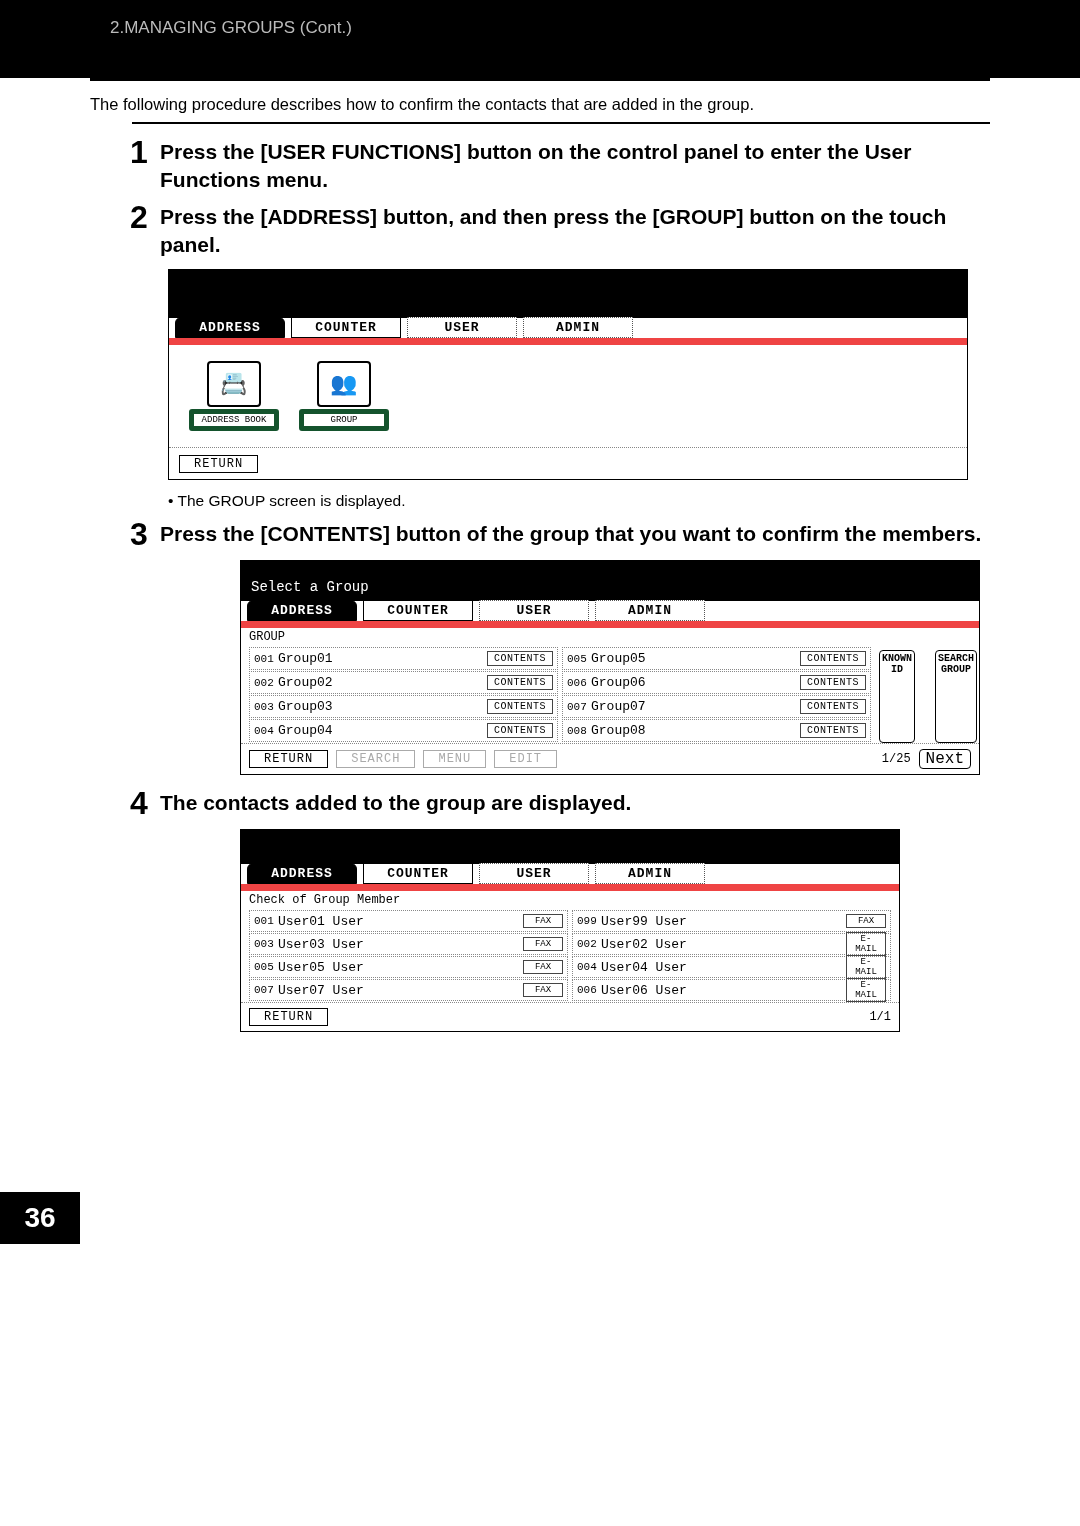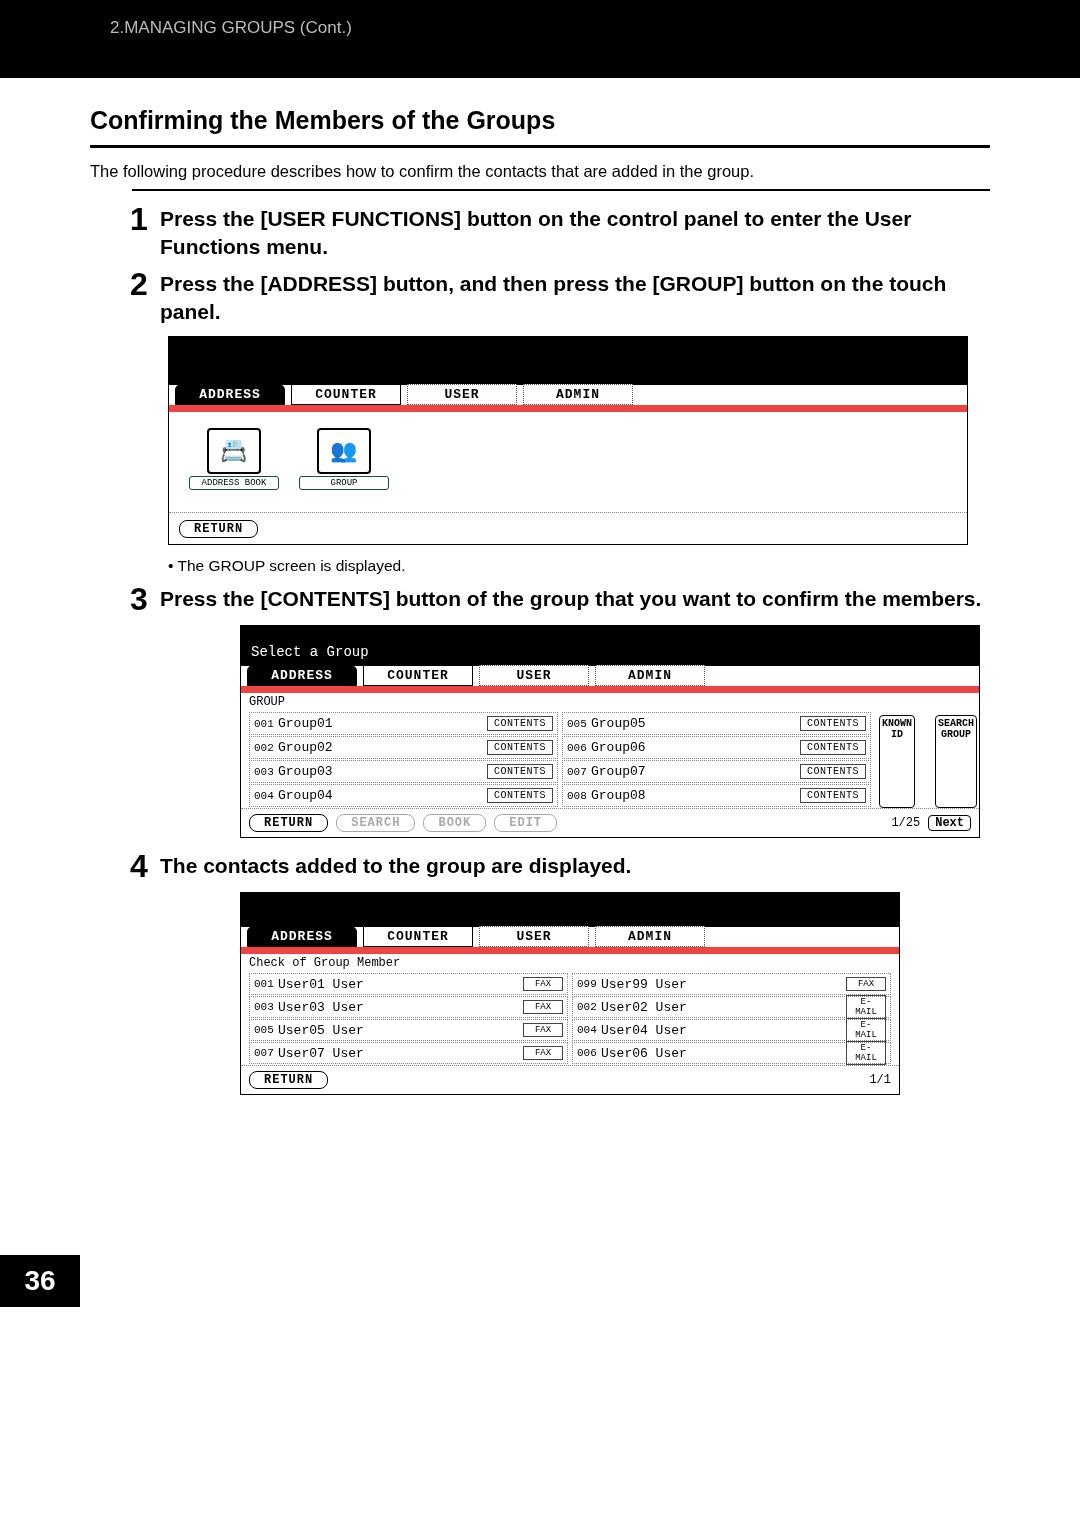--- a/index.html
+++ b/index.html
@@ -118,36 +118,36 @@
     height: 46px;
     margin: 0 auto 2px auto;
     border: 2px solid #000;
     border-radius: 4px;
     display: flex;
     align-items: center;
     justify-content: center;
     font-size: 22px;
   }
   .ui-btn-box .lbl {
-    border: 1px solid #14532d;
+    border: 5px solid #14532d;
     font-size: 9px;
     padding: 1px 2px;
     border-radius: 3px;
   }
   .ss-foot {
     padding: 6px 10px;
     border-top: 1px dotted #888;
   }
   .pill-btn {
     display: inline-block;
     border: 1.5px solid #000;
-    border-radius: 8px;
+    border-radius: 0;
     padding: 1px 14px;
     font-size: 12px;
-    font-weight: bold;
+    font-weight: normal;
     background: #fff;
     letter-spacing: 1px;
   }
   .pill-btn.ghost { color: #aaa; border-color: #aaa; }
 
   
   .ss2 { width: 740px; }
   .ss2 .ss-header {
     background: #000;
     color: #fff;
@@ -206,22 +206,22 @@
     gap: 8px;
     padding: 5px 8px;
     border-top: 1px dotted #888;
     font-size: 12px;
   }
   .ss-foot2 .spacer { flex: 1; }
   .next-btn {
     border: 1.5px solid #000;
     border-radius: 4px;
     padding: 0 6px;
-    font-weight: bold;
-    font-size: 12px;
+    font-weight: normal;
+    font-size: 16px;
   }
 
   
   .ss3 { width: 660px; margin-left: 150px;}
   .member-row {
     display: flex;
     align-items: center;
     border: 1px dotted #888;
     margin: 1px 2px;
     font-size: 13px;
@@ -264,21 +264,20 @@
 </style>
 </head>
 <body>
 
 <div class="top-bar">
   <span>2.MANAGING GROUPS (Cont.)</span>
 </div>
 
 <div class="content">
 
-  <h2 class="section-title">Confirming the Members of the Groups</h2>
   <hr class="thick-rule">
 
   <p class="intro">The following procedure describes how to confirm the contacts that are added in the group.</p>
   <hr class="thin-rule">
 
   <div class="step">
     <div class="step-num">1</div>
     <div class="step-text">Press the [USER FUNCTIONS] button on the control panel to enter the User Functions menu.</div>
   </div>
 
@@ -376,21 +375,21 @@
         </div>
       </div>
       <div class="side-col">
         <div class="side-btn">KNOWN ID</div>
         <div class="side-btn">SEARCH GROUP</div>
       </div>
     </div>
     <div class="ss-foot2">
       <span class="pill-btn">RETURN</span>
       <span class="pill-btn ghost">SEARCH</span>
-      <span class="pill-btn ghost">BOOK</span>
+      <span class="pill-btn ghost">MENU</span>
       <span class="pill-btn ghost">EDIT</span>
       <span class="spacer"></span>
       <span>1/25</span>
       <span class="next-btn">Next</span>
     </div>
   </div>
 
   <div class="step">
     <div class="step-num">4</div>
     <div class="step-text">The contacts added to the group are displayed.</div>

